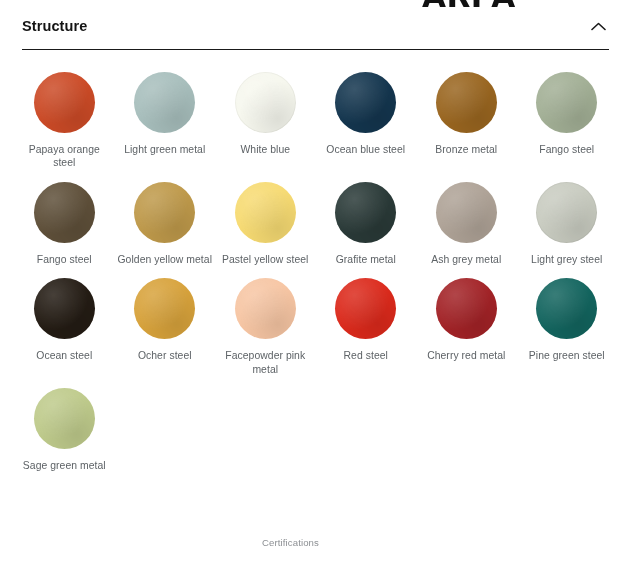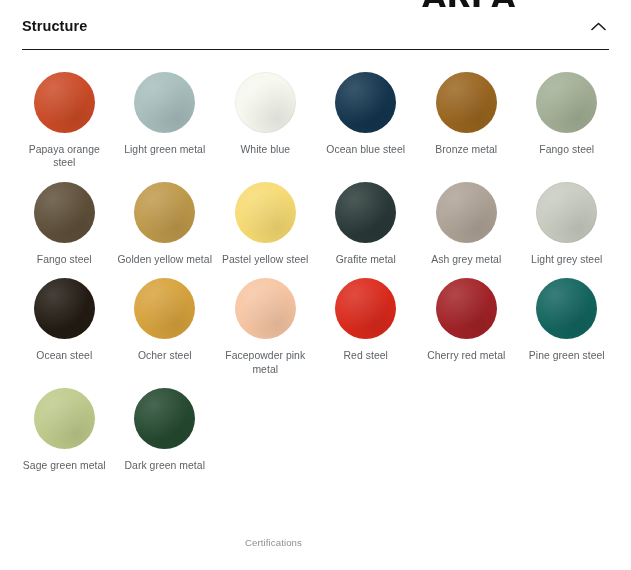--- a/index.html
+++ b/index.html
@@ -122,21 +122,21 @@
     width: 96px;
     text-align: center;
     font-size: 10.4px;
     line-height: 13.4px;
     color: #5d6266;
     letter-spacing: 0.05px;
   }
 
   .next-section-peek {
     position: absolute;
-    left: 0;
+    left: 17px;
     top: 532px;
     width: 499px;
     text-align: center;
     pointer-events: none;
   }
   .next-section-title {
     display: inline-block;
     font-size: 9.6px;
     color: #8d9094;
     letter-spacing: 0.1px;
@@ -233,23 +233,19 @@
         <div class="swatch-label">Cherry red metal</div>
       </div>
       <div class="swatch-cell">
         <div class="swatch-circle" style="background: rgb(19, 101, 95);"></div>
         <div class="swatch-label">Pine green steel</div>
       </div>
       <div class="swatch-cell">
         <div class="swatch-circle" style="background: rgb(191, 203, 140);"></div>
         <div class="swatch-label">Sage green metal</div>
       </div>
-      <div class="swatch-cell">
-        <div class="swatch-circle" style="background: rgb(38, 74, 49);"></div>
-        <div class="swatch-label">Dark green metal</div>
-      </div>
     </div>
 
 </div>
 
 <div class="next-section-peek">
   <span class="next-section-title">Certifications</span>
 </div>
 
 </body></html>

